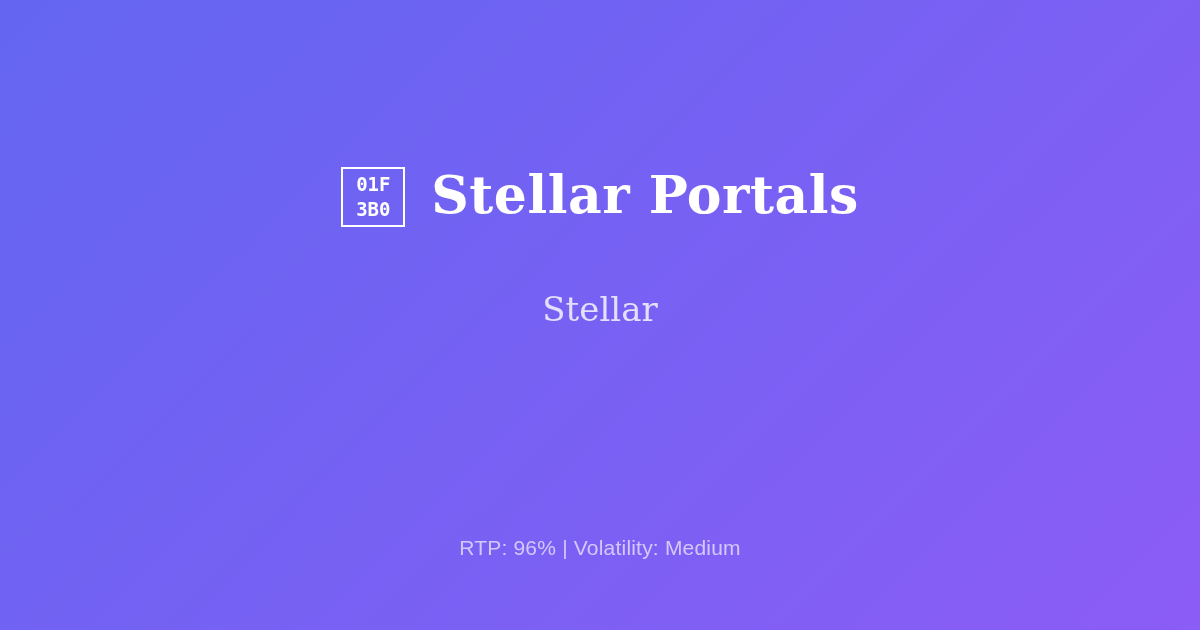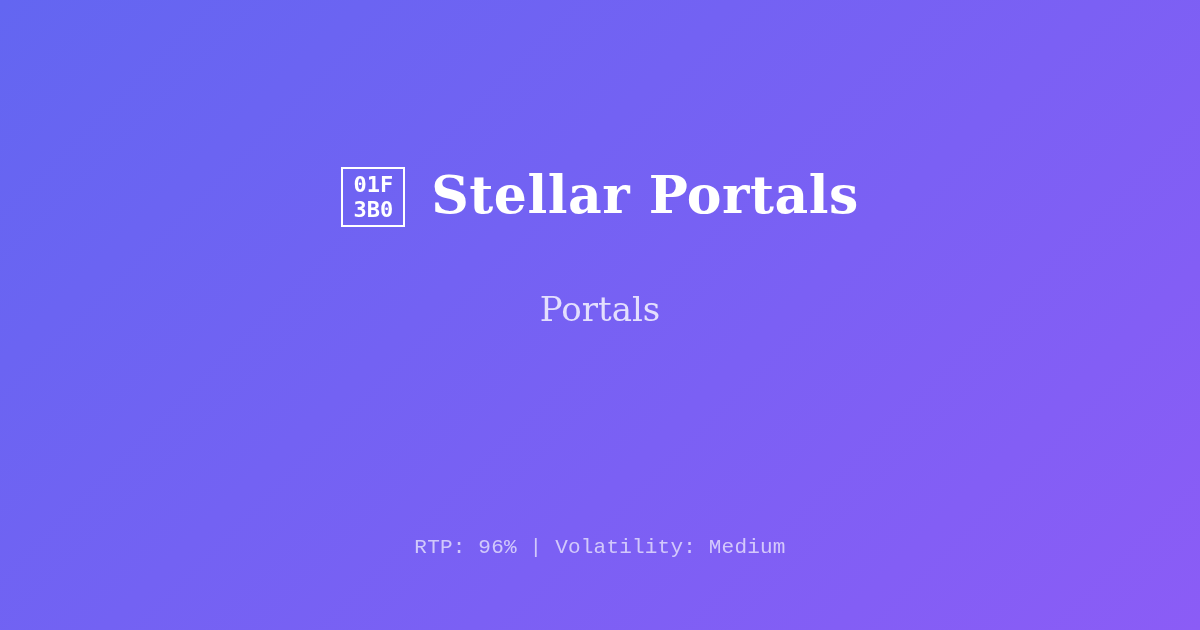--- a/index.html
+++ b/index.html
@@ -56,21 +56,21 @@
     display: inline-flex;
     flex-direction: column;
     align-items: center;
     justify-content: center;
     width: 64px;
     height: 60px;
     box-sizing: border-box;
     border: 2px solid #ffffff;
     color: #ffffff;
     font-family: "DejaVu Sans Mono", "Liberation Mono", monospace;
-    font-size: 22px;
+    font-size: 19px;
     font-weight: 700;
     line-height: 25px;
     letter-spacing: 0px;
     flex: 0 0 auto;
     margin-top: 2px;
   }
 
   .tofu span {
     display: block;
     height: 25px;
@@ -98,21 +98,21 @@
     margin-top: 62px;
   }
 
   
   .card-footer {
     position: absolute;
     left: 0;
     right: 0;
     bottom: 70px;
     text-align: center;
-    font-family: Liberation Mono, monospace;
+    font-family: Liberation Sans, sans-serif;
     font-size: 21px;
     font-weight: 400;
     color: rgba(255, 255, 255, 0.66);
     line-height: 1.2;
     letter-spacing: 0.2px;
   }
 </style>
 </head>
 <body>
 
@@ -124,19 +124,19 @@
 
       <span class="tofu">
         <span>01F</span>
         <span>3B0</span>
       </span>
 
       <h1 class="card-title">Stellar Portals</h1>
 
     </div>
 
-    <p class="card-subtitle">Portals</p>
+    <p class="card-subtitle">Stellar</p>
 
   </div>
 
   <div class="card-footer">RTP: 96% | Volatility: Medium</div>
 
 </div>
 
 </body></html>

